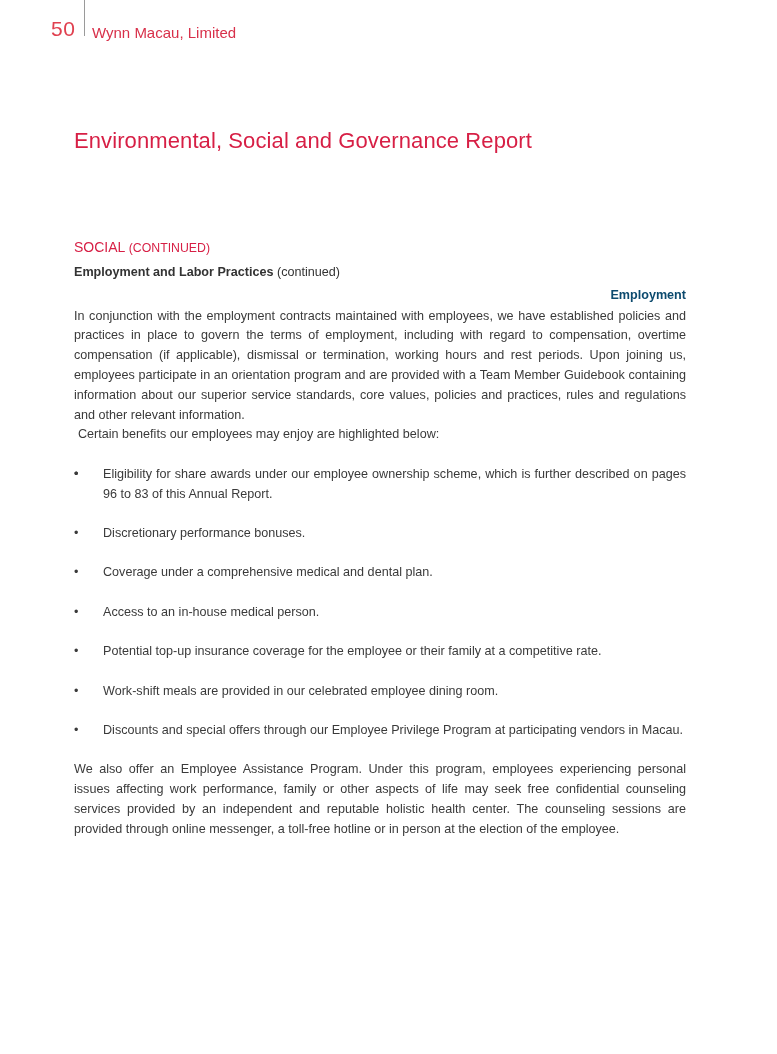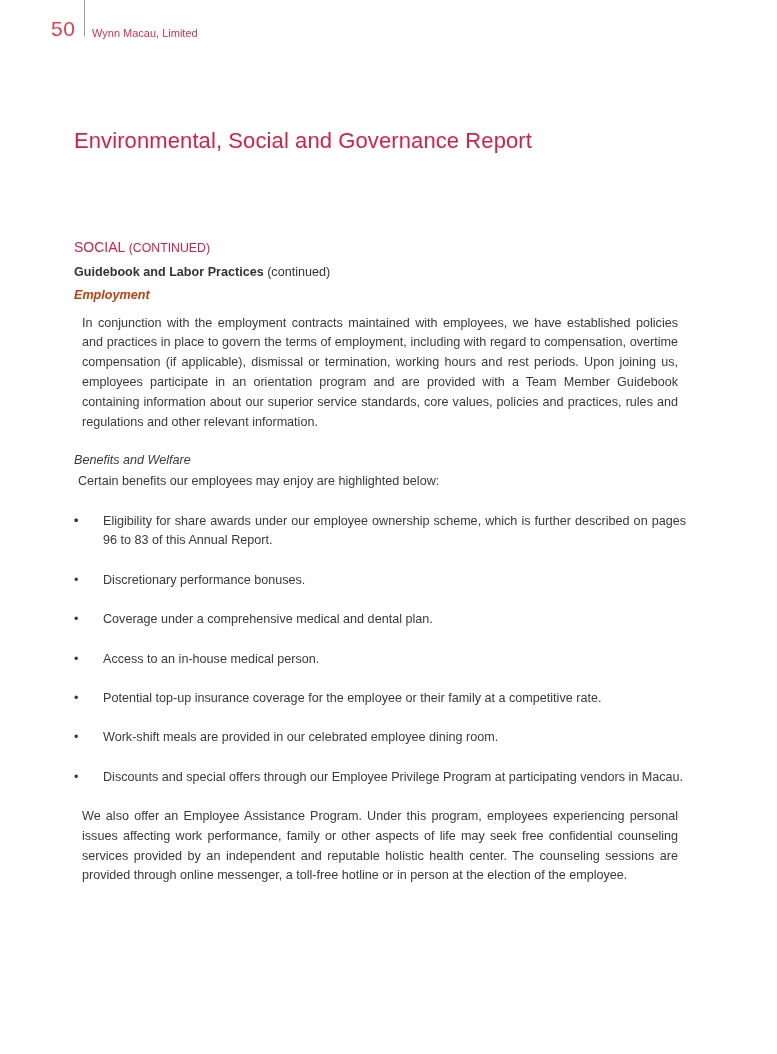--- a/index.html
+++ b/index.html
@@ -37,21 +37,21 @@
       left: 84px;
       top: 0px;
       width: 1px;
       height: 36px;
       background: #9a9a9a;
     }
     .company-name {
       position: absolute;
       left: 92px;
       top: 27px;
-      font-size: 11px;
+      font-size: 15px;
       line-height: 12px;
       color: #d8304a;
     }
     .report-title {
       position: absolute;
       left: 74px;
       top: 127px;
       font-size: 22px;
       line-height: 28px;
       color: #d71f45;
@@ -79,28 +79,28 @@
       font-size: 12.3px;
     }
     .subheading {
       margin: 0 0 3px 0;
       color: #333;
     }
     .subheading b {
       font-weight: bold;
     }
     .italic-heading {
-      font-style: italic;
       font-weight: bold;
       margin: 0 0 1px 0;
-      color: #c2410c;
+      color: #0c4a6e;
+      text-align: right;
     }
     .para {
       text-align: justify;
-      margin: 8px;
+      margin: 0;
     }
     .italic-label {
       font-style: italic;
       margin: 19px 0 1px 0;
     }
     .intro {
       margin: 0 0 19px 4px;
     }
     ul.benefits {
       list-style: none;
@@ -133,29 +133,28 @@
 
 <h1 class="report-title">Environmental, Social and Governance Report</h1>
 
 <div class="content">
   <div class="section-heading">
     <span>SOCIAL</span>
     <span class="sub">(CONTINUED)</span>
   </div>
 
   <div class="subheading">
-    <b>Guidebook and Labor Practices</b>
+    <b>Employment and Labor Practices</b>
     <span>(continued)</span>
   </div>
 
   <div class="italic-heading">Employment</div>
 
   <p class="para">In conjunction with the employment contracts maintained with employees, we have established policies and practices in place to govern the terms of employment, including with regard to compensation, overtime compensation (if applicable), dismissal or termination, working hours and rest periods. Upon joining us, employees participate in an orientation program and are provided with a Team Member Guidebook containing information about our superior service standards, core values, policies and practices, rules and regulations and other relevant information.</p>
 
-  <div class="italic-label">Benefits and Welfare</div>
   <p class="para intro">Certain benefits our employees may enjoy are highlighted below:</p>
 
   <ul class="benefits">
     <li><span class="bullet">•</span></li>
     <li><span class="bullet">•</span><span>Eligibility for share awards under our employee ownership scheme, which is further described on pages 96 to 83 of this Annual Report.</span></li>
     <li><span class="bullet">•</span><span>Discretionary performance bonuses.</span></li>
     <li><span class="bullet">•</span><span>Coverage under a comprehensive medical and dental plan.</span></li>
     <li><span class="bullet">•</span><span>Access to an in-house medical person.</span></li>
     <li><span class="bullet">•</span><span>Potential top-up insurance coverage for the employee or their family at a competitive rate.</span></li>
     <li><span class="bullet">•</span><span>Work-shift meals are provided in our celebrated employee dining room.</span></li>

